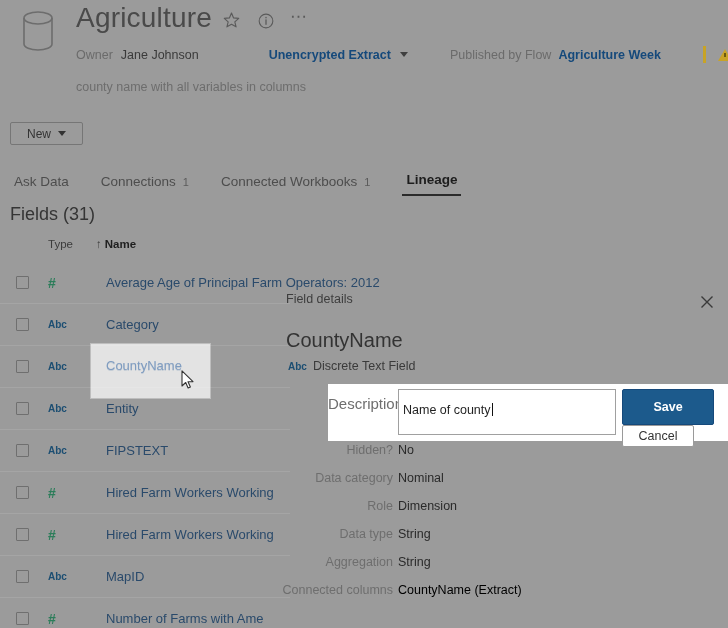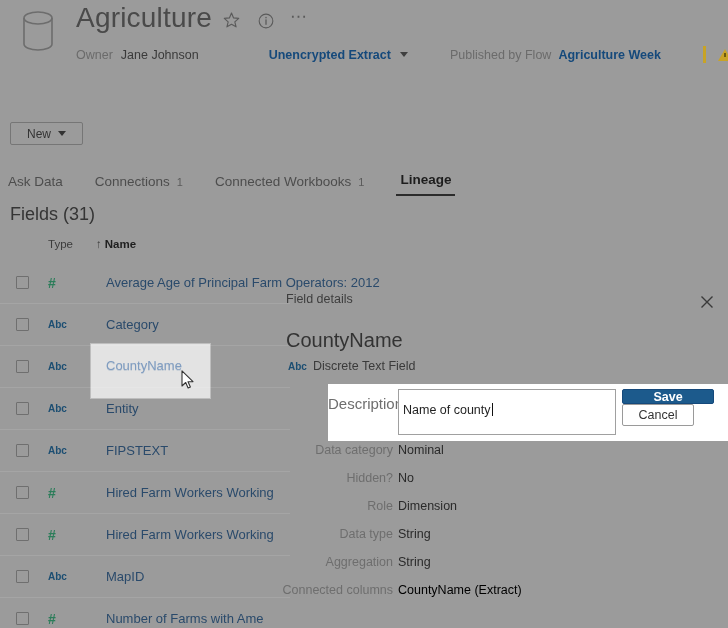--- a/index.html
+++ b/index.html
@@ -129,21 +129,21 @@
     font-size: 12px;
     color: #333;
     background: transparent;
     box-sizing: border-box;
   }
   .new-btn .caret-down { margin-left: 7px; border-top-color: #333; }
 
   
   .tabs {
     position: absolute;
-    left: 8px; top: 172px;
+    left: 14px; top: 172px;
     display: flex;
     align-items: flex-end;
   }
   .tab {
     font-size: 13.5px;
     color: #4d4d4d;
     padding: 0 0 7px 0;
     margin-right: 32px;
     white-space: nowrap;
   }
@@ -323,21 +323,21 @@
     background: #111;
     vertical-align: -2px;
     margin-left: 1px;
   }
   .desc-actions {
     margin-left: 6px;
     margin-top: 5px;
     width: 92px;
   }
   .btn-save {
-    width: 92px; height: 15px;
+    width: 92px; height: 36px;
     background: #1c5a8c;
     color: #fff;
     font-size: 12.5px;
     font-weight: bold;
     border: 1px solid #15497b;
     border-radius: 2px;
     display: flex;
     align-items: center;
     justify-content: center;
     box-sizing: border-box;
@@ -421,20 +421,21 @@
       <span class="caret-down"></span>
       <span class="sep-gap2"></span>
       <span class="meta-label">Published by Flow</span>
       <span class="meta-link" style="margin-left:7px;">Agriculture Week</span>
       <span class="sep-gap2"></span>
       <span class="qual-bar"></span>
       <span class="warn-tri"></span>
 
     </div>
 
+    <div class="desc-line">county name with all variables in columns</div>
   </div>
 
   <div class="new-btn">
     <span>New</span>
     <span class="caret-down"></span>
   </div>
 
   <div class="tabs">
     <div class="tab">
       <span>Ask Data</span>
@@ -532,26 +533,26 @@
         <span>Name of county</span><span class="caret-bar"></span>
       </div>
       <div class="desc-actions">
         <div class="btn-save">Save</div>
         <div class="btn-cancel">Cancel</div>
       </div>
     </div>
 
     <div class="props">
       <div class="prop-row">
+        <span class="prop-key">Hidden?</span>
+        <span class="prop-val">No</span>
+      </div>
+      <div class="prop-row">
         <span class="prop-key">Data category</span>
         <span class="prop-val">Nominal</span>
-      </div>
-      <div class="prop-row">
-        <span class="prop-key">Hidden?</span>
-        <span class="prop-val">No</span>
       </div>
       <div class="prop-row">
         <span class="prop-key">Role</span>
         <span class="prop-val">Dimension</span>
       </div>
       <div class="prop-row">
         <span class="prop-key">Data type</span>
         <span class="prop-val">String</span>
       </div>
       <div class="prop-row">

